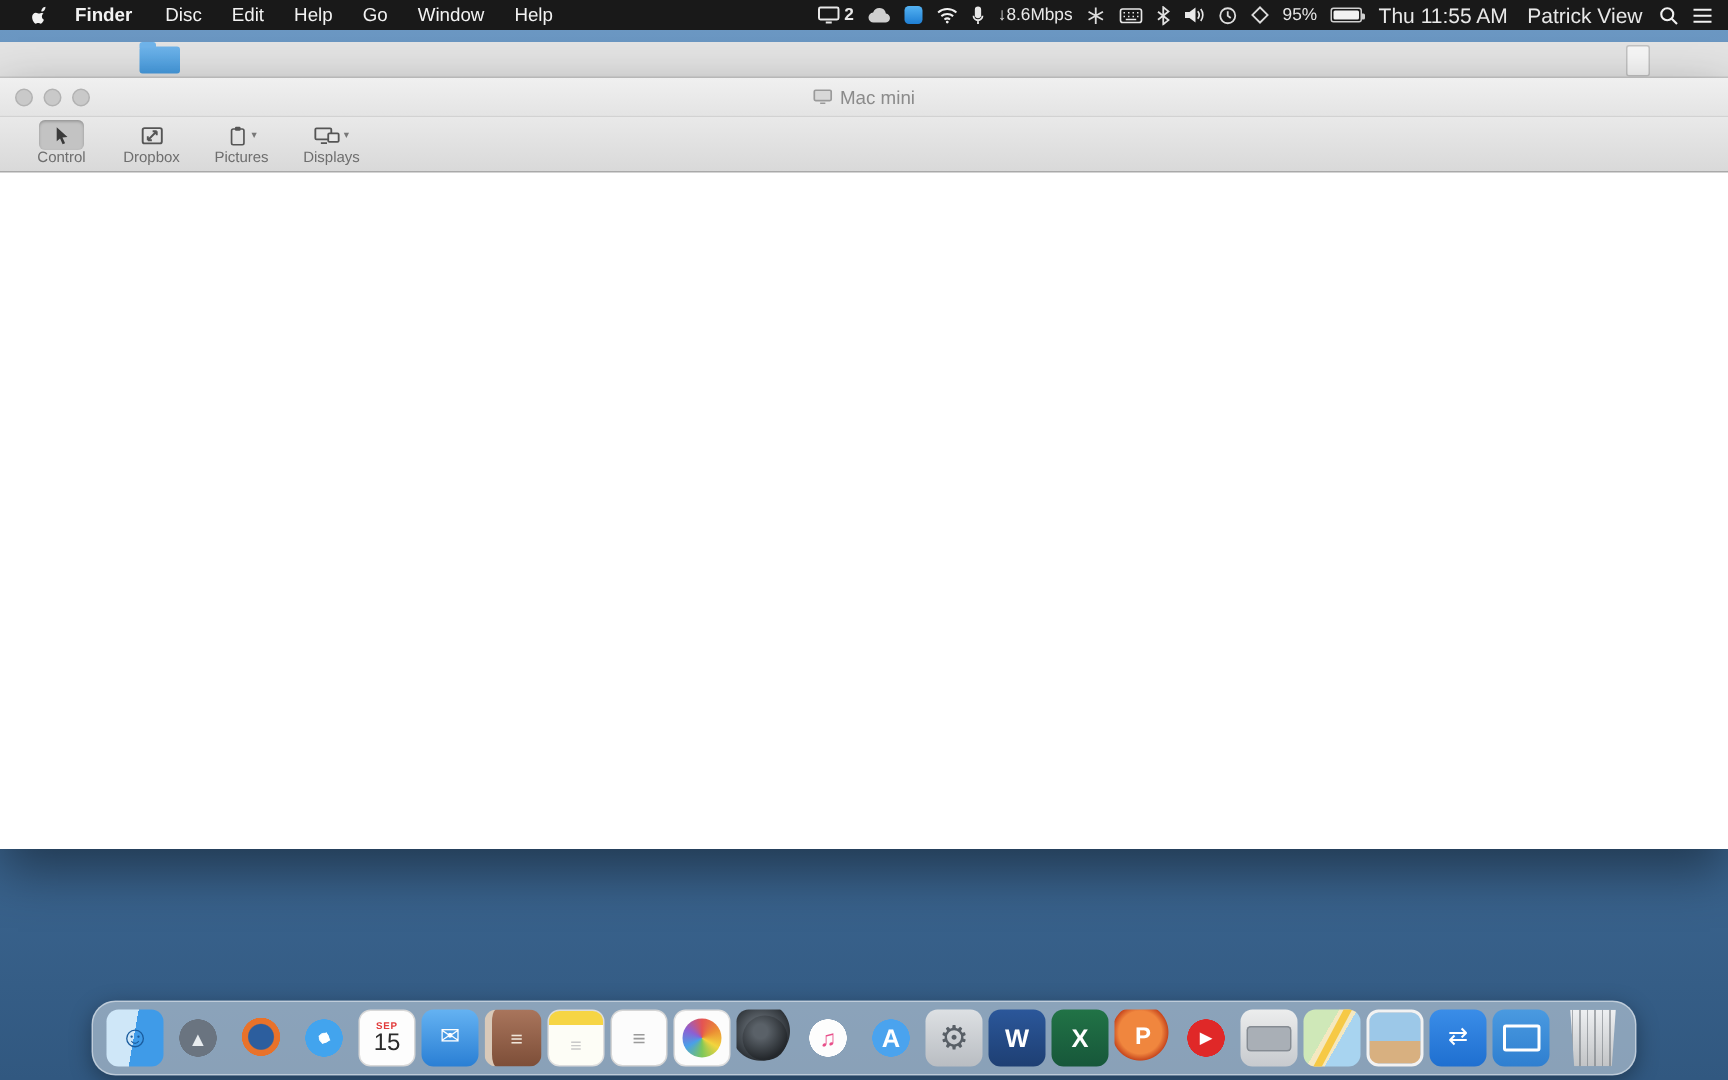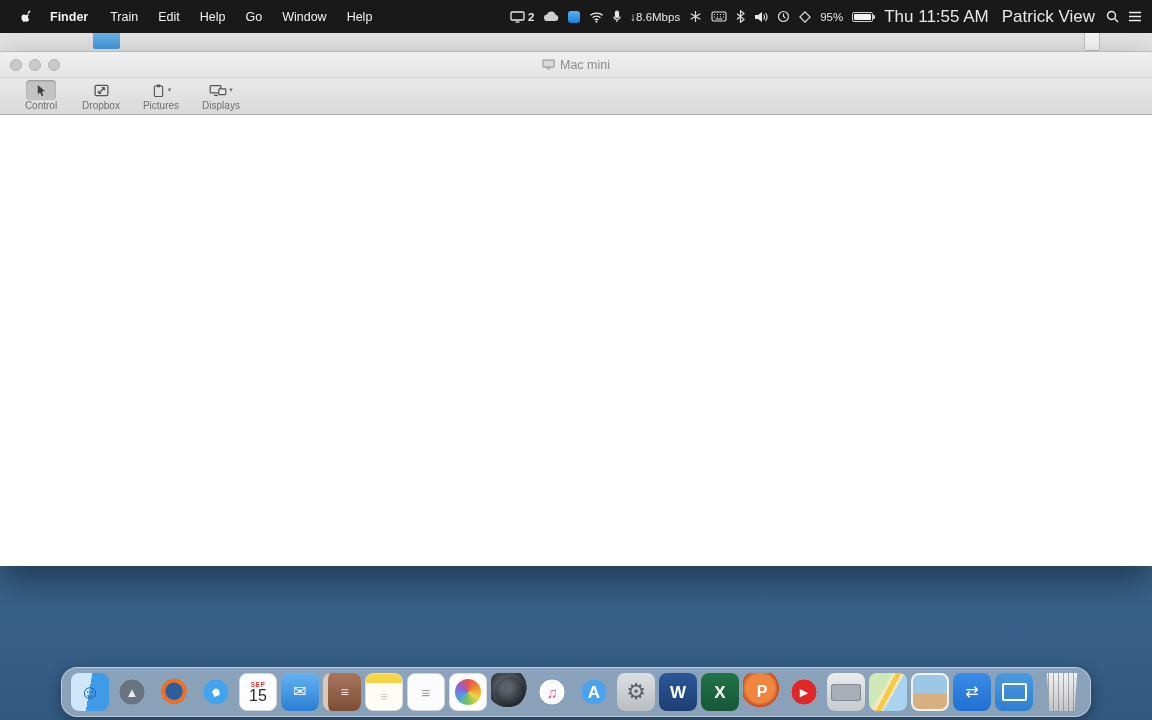--- a/index.html
+++ b/index.html
@@ -3,35 +3,35 @@
 <meta charset="utf-8">
 <style>
   * { margin:0; padding:0; box-sizing:border-box; }
   html,body { width:1152px; height:720px; overflow:hidden; }
   body {
     font-family:"Liberation Sans","DejaVu Sans",sans-serif;
     background:linear-gradient(180deg,#6d99c4 0%,#4a78a6 45%,#315880 100%);
     position:relative;
   }
   
-  .menubar { position:absolute; top:0; left:0; width:1152px; height:33px;
+  .menubar { position:absolute; top:0; left:0; width:1152px; height:20px;
     background:#191919; color:#f2f2f2; display:flex; align-items:center;
     font-size:12.5px; z-index:50; }
   .mb-left { display:flex; align-items:center; gap:0; padding-left:14px; }
   .apple { width:26px; display:flex; justify-content:center; }
   .mb-menu { padding:0 10px; height:20px; line-height:20px; cursor:default; }
   .mb-menu[data-app="true"] { font-weight:bold; padding-right:12px; }
   .mb-status { margin-left:auto; display:flex; align-items:center; gap:9px; padding-right:10px; }
   .mi { display:flex; align-items:center; gap:3px; color:#e8e8e8; font-size:11.5px; }
   .mi svg { display:block; }
   .blueapp { width:12px; height:12px; border-radius:3px; background:linear-gradient(#54b2f2,#1f7fd4); display:inline-block; }
   .battery { width:21px; height:10px; border:1px solid #cfcfcf; border-radius:2px; position:relative; }
   .battery::before { content:""; position:absolute; left:1px; top:1px; bottom:1px; width:17px; background:#f2f2f2; border-radius:1px; }
   .battery::after { content:""; position:absolute; right:-3px; top:2.5px; width:2px; height:4px; background:#cfcfcf; border-radius:0 1px 1px 0; }
-  .mb-clock,.mb-user { font-size:17px; padding:0 2px; }
+  .mb-clock,.mb-user { font-size:14px; padding:0 2px; }
   
   .back-band { position:absolute; top:28px; left:0; width:1152px; height:24px;
     background:#e3e3e3; border-bottom:1px solid #cacaca; z-index:5; }
   .band-folder { position:absolute; left:93px; top:3px; width:27px; height:18px; border-radius:2px;
     background:linear-gradient(#6fb4ea,#459ade); }
   .band-folder::before { content:""; position:absolute; top:-3px; left:0; width:11px; height:4px;
     background:#6fb4ea; border-radius:2px 2px 0 0; }
   .corner-frag { position:absolute; right:52px; top:2px; width:16px; height:21px;
     background:#f6f6f6; border:1px solid #c2c2c2; border-radius:2px; }
   
@@ -193,21 +193,21 @@
 <header class="menubar">
   <div class="mb-left">
     <span class="apple">
       <svg width="13" height="15" viewBox="0 0 16 17">
           <path fill="#f2f2f2" d="M11.4 1.2c-.9.1-1.9.6-2.5 1.4-.5.6-1 1.6-.8 2.5 1 .1 1.9-.5 2.5-1.2.6-.7 1-1.7.8-2.7zM9 6c-1.2 0-2.2.7-2.8.7C5.6 6.7 4.7 6 3.6 6 2 6 .5 7.3.5 9.6c0 1.4.5 2.8 1.2 3.8.5.8 1 1.6 1.8 1.6.7 0 1-.5 2-.5s1.2.5 2 .5 1.3-.8 1.8-1.5c.6-.9.8-1.7.9-1.8 0 0-1.7-.7-1.7-2.6 0-1.6 1.3-2.3 1.4-2.4C9.2 6.1 8 6 9 6z"></path>
         </svg>
     </span>
 
       <span class="mb-menu" data-app="true">Finder</span>
 
-      <span class="mb-menu">Train</span>
+      <span class="mb-menu">Disc</span>
 
       <span class="mb-menu">Edit</span>
 
       <span class="mb-menu">Help</span>
 
       <span class="mb-menu">Go</span>
 
       <span class="mb-menu">Window</span>
 
       <span class="mb-menu">Help</span>

